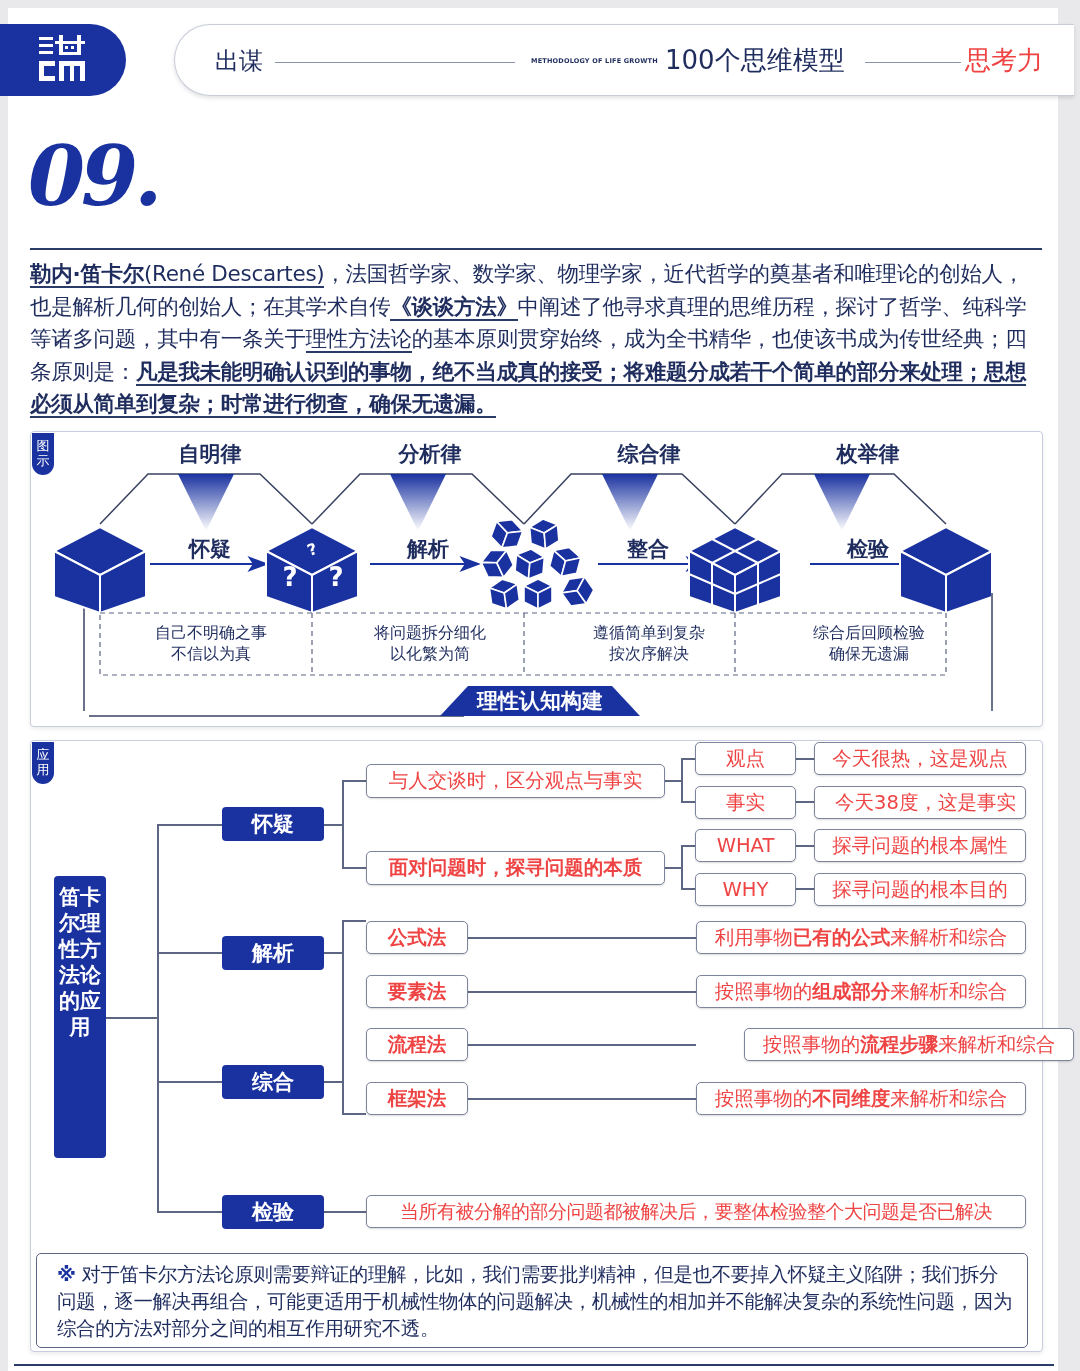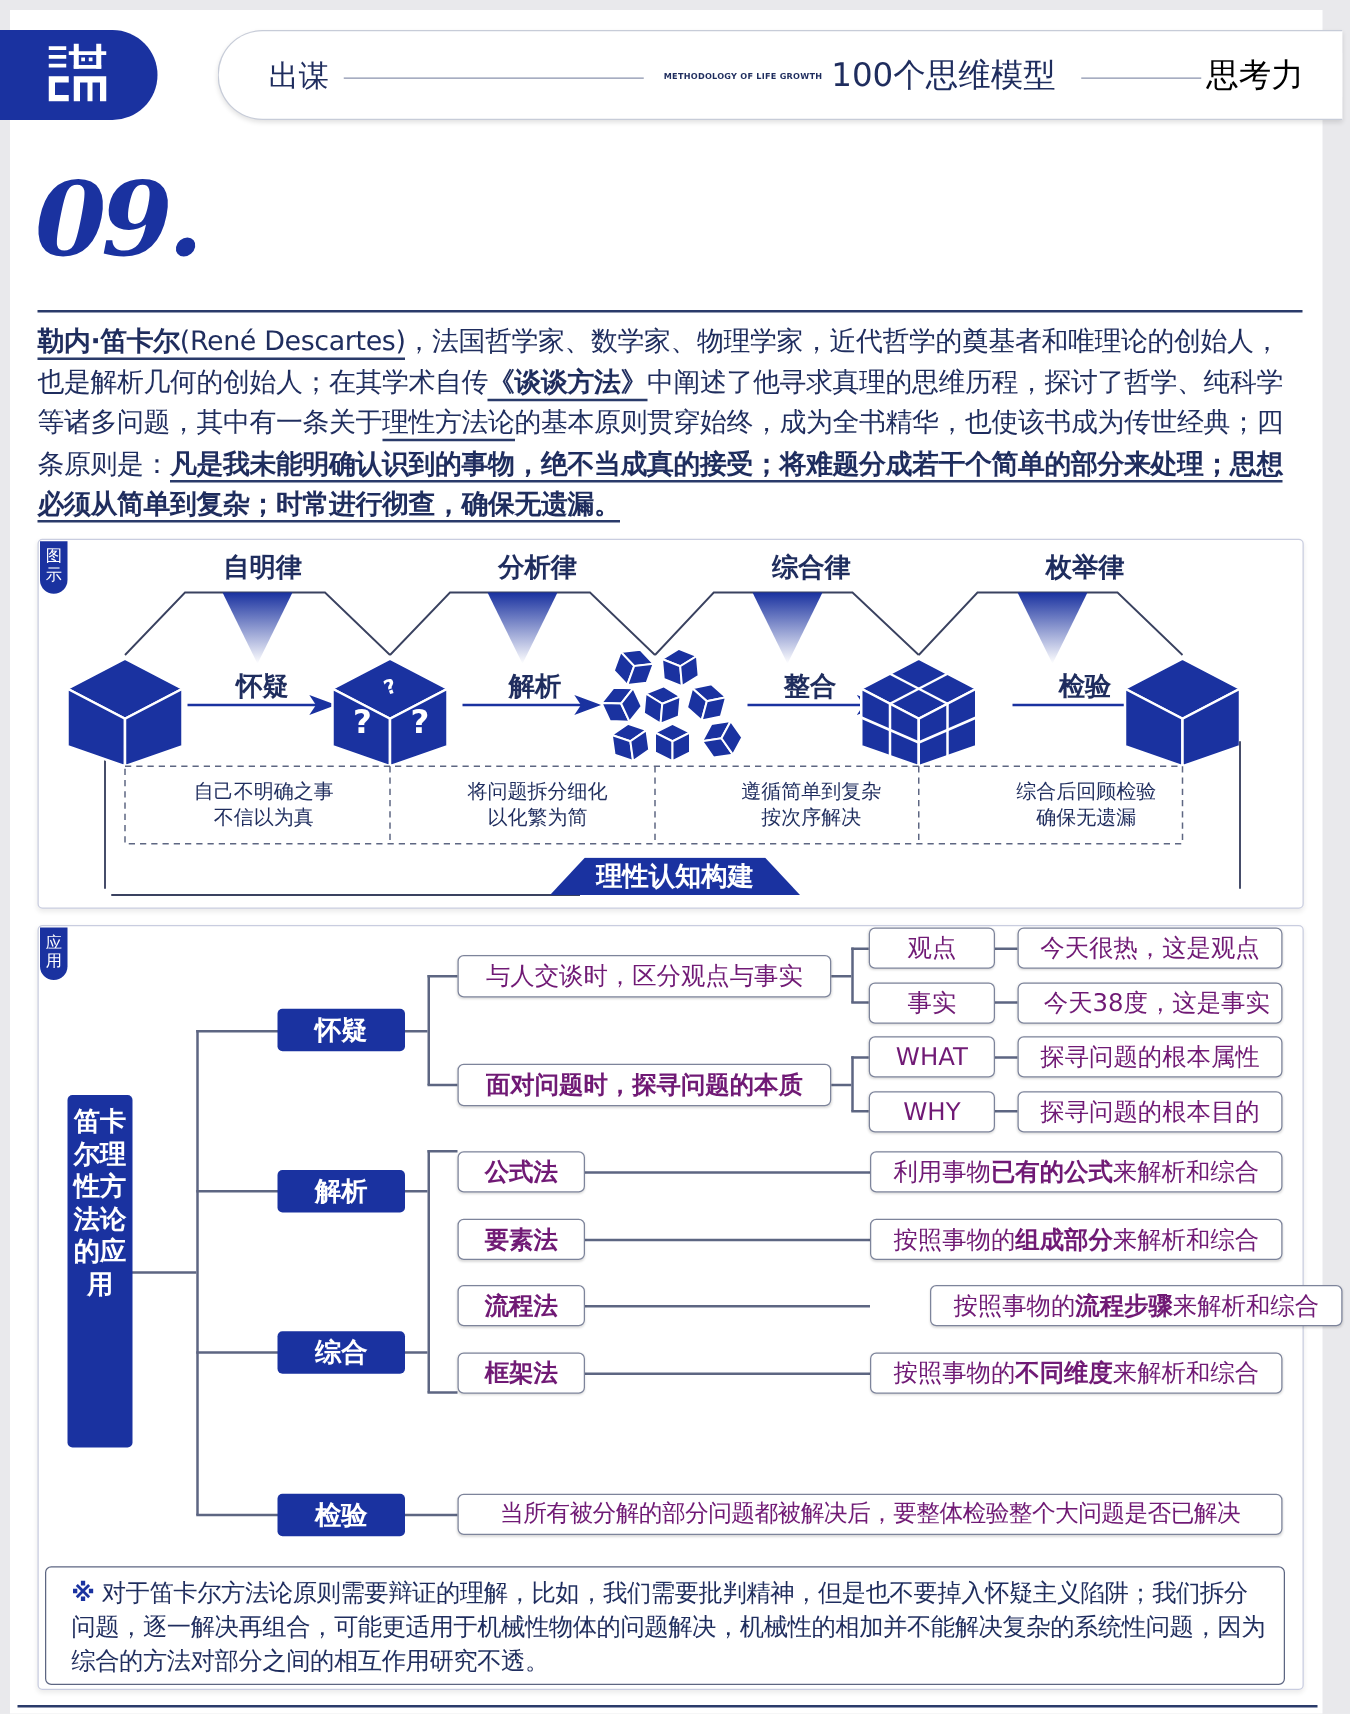--- a/index.html
+++ b/index.html
@@ -9,21 +9,21 @@
   .abs { position: absolute; }
 
   
   .logo-tab { position: absolute; left: 0; top: 24px; width: 126px; height: 72px; background: #1a32a0; border-radius: 0 40px 40px 0; display:flex; align-items:center; justify-content:center; color:#fff; }
   .header-pill { position: absolute; left: 174px; top: 24px; width: 900px; height: 72px; border: 1.5px solid #c7ccd8; border-right: none; border-radius: 40px 0 0 40px; box-shadow: 0 2px 4px rgba(0,0,0,0.12); background:#fff; }
   .hdr-left { position:absolute; left: 40px; top: 20px; font-size: 24px; color: #1f2d5e; }
   .hdr-line1 { position:absolute; left: 100px; top: 37px; width: 240px; height: 1px; background:#8a93ad; }
   .hdr-tag { position:absolute; left: 356px; top: 32px; font-size: 6.5px; font-weight: bold; color:#1f2d5e; letter-spacing: 0.2px; }
   .hdr-mid { position:absolute; left: 490px; top: 18px; font-size: 26px; color: #1f2d5e; text-align: right; }
   .hdr-line2 { position:absolute; left: 690px; top: 37px; width: 96px; height: 1px; background:#8a93ad; }
-  .hdr-right { position:absolute; left: 790px; top: 18px; font-size: 26px; color:#000000; }
+  .hdr-right { position:absolute; left: 790px; top: 18px; font-size: 26px; color:#ef4444; }
 
   
   .title-row { position:absolute; left: 28px; top: 128px; height: 90px; display:flex; align-items:baseline; }
   .title-num { font-family: "DejaVu Serif", serif; font-style: italic; font-weight: bold; font-size: 82px; color: #1a32a0; letter-spacing: -4px; }
   .title-text { font-weight: bold; font-size: 70px; color: #1a32a0; margin-left: 24px; letter-spacing: 2px; }
   .rule { position:absolute; left: 30px; width: 1012px; height: 2px; background: #2a3b6a; }
 
   
   .intro { position:absolute; left: 30px; top: 258px; width: 1012px; font-size: 21.5px; line-height: 32.5px; color: #1f2d5e; letter-spacing: -0.3px; }
   .intro b { font-weight: bold; }
@@ -34,21 +34,21 @@
   .sec-tag { position:absolute; left: 1px; top: 1px; width: 22px; height: 42px; background:#1a32a0; color:#fff; font-size: 13px; line-height: 15px; text-align:center; border-radius: 0 0 11px 11px; padding-top: 5px; }
 
   
   .law { position:absolute; font-size: 21px; font-weight: bold; color: #1f2d5e; text-align:center; width: 120px; }
   .step-label { position:absolute; font-size: 21px; font-weight: bold; color:#1f2d5e; width: 80px; text-align:center; }
   .desc { position:absolute; font-size: 16px; color: #1f2d5e; text-align:center; line-height: 21px; width: 218px; }
   .bottom-badge2 { position:absolute; background:#1a32a0; color:#fff; font-size:21px; font-weight:bold; height:30px; line-height:30px; text-align:center; clip-path: polygon(28px 0, calc(100% - 28px) 0, 100% 100%, 0 100%); }
 
   
   .node-dark { position:absolute; background:#1a32a0; color:#fff; font-weight: bold; font-size: 21px; text-align:center; border-radius: 4px; }
-  .node-out { position:absolute; border: 1.5px solid #7d849b; border-radius: 5px; background:#fff; color:#701a75; font-size: 19.5px; text-align:center; box-shadow: 0 1px 2px rgba(0,0,0,0.15); white-space: nowrap; }
+  .node-out { position:absolute; border: 1.5px solid #7d849b; border-radius: 5px; background:#fff; color:#ef4444; font-size: 19.5px; text-align:center; box-shadow: 0 1px 2px rgba(0,0,0,0.15); white-space: nowrap; }
   .node-out b { font-weight:bold; }
   .root { position:absolute; background:#1a32a0; color:#fff; font-weight:bold; font-size: 21px; width: 52px; border-radius: 4px; text-align:center; line-height: 26px; padding-top: 8px; }
   .ln { position:absolute; background:#5d6682; }
   .note { position:absolute; left: 36px; top: 1253px; width: 992px; height: 95px; border: 1.5px solid #5d6682; border-radius: 5px; padding: 7px 12px 0 20px; font-size: 19.5px; line-height: 27px; color:#1f2d5e; letter-spacing: -0.4px; }
 </style>
 </head>
 <body>
 
 <div class="page"></div>
 

